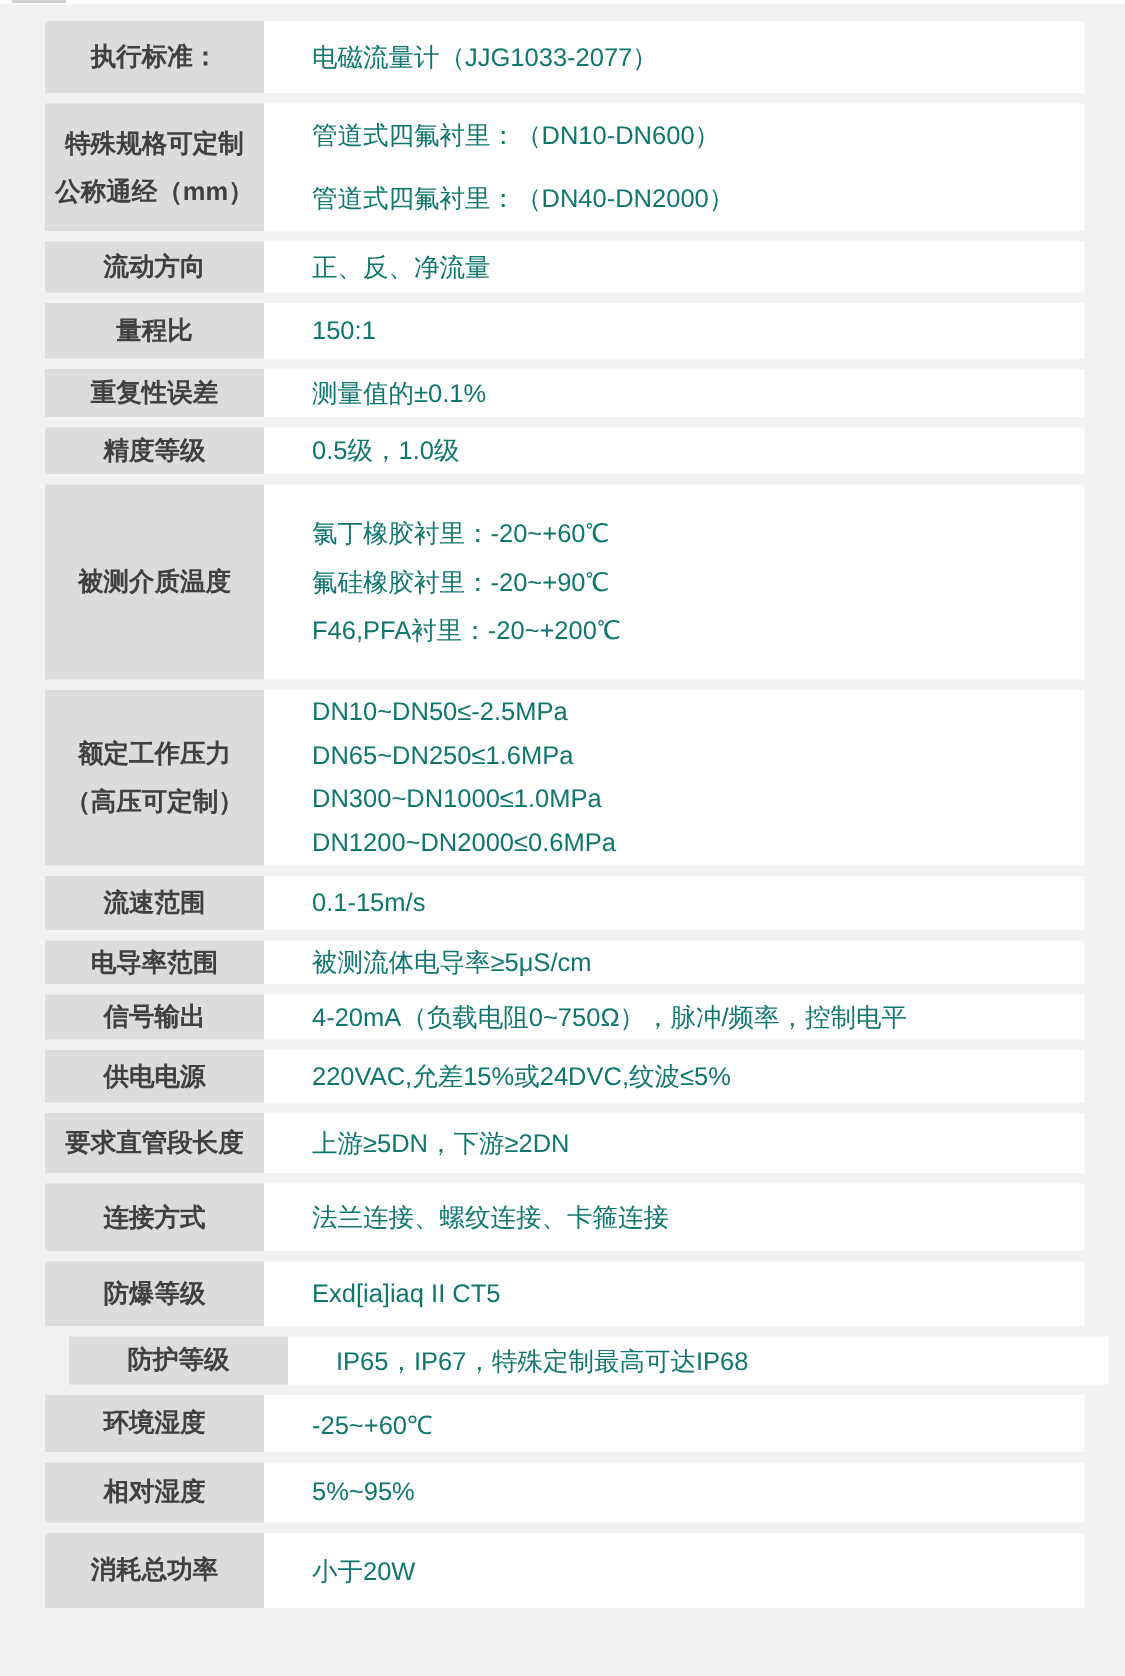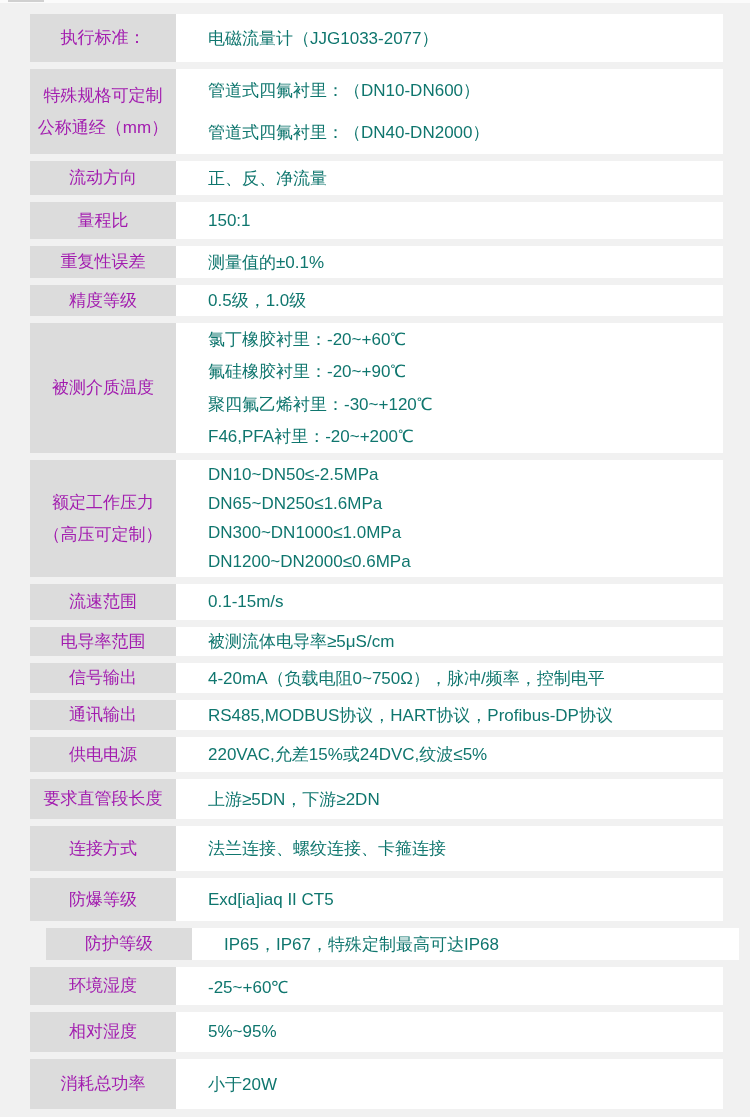--- a/index.html
+++ b/index.html
@@ -49,22 +49,22 @@
   .label-cell {
     width: 146px;
     flex: 0 0 146px;
     background: #dcdcdc;
     display: flex;
     flex-direction: column;
     justify-content: center;
     align-items: center;
     text-align: center;
     font-size: 17px;
-    font-weight: 400;
-    color: #a21caf;
+    font-weight: 700;
+    color: #404040;
   }
   .label-line {
     line-height: 32px;
     white-space: nowrap;
   }
   .value-cell {
     flex: 1 1 auto;
     background: #ffffff;
     display: flex;
     flex-direction: column;
@@ -145,21 +145,20 @@
         </div>
   </div>
 
   <div class="row" style="height: 130px;">
     <div class="label-cell">
           <div class="label-line">被测介质温度</div>
         </div>
     <div class="value-cell">
           <div class="value-line" style="height: 32.5px;">氯丁橡胶衬里：-20~+60℃</div>
           <div class="value-line" style="height: 32.5px;">氟硅橡胶衬里：-20~+90℃</div>
-          <div class="value-line" style="height: 32.5px;">聚四氟乙烯衬里：-30~+120℃</div>
           <div class="value-line" style="height: 32.5px;">F46,PFA衬里：-20~+200℃</div>
         </div>
   </div>
 
   <div class="row" style="height: 117px;">
     <div class="label-cell">
           <div class="label-line">额定工作压力</div>
           <div class="label-line">（高压可定制）</div>
         </div>
     <div class="value-cell">
@@ -190,28 +189,20 @@
 
   <div class="row" style="height: 30px;">
     <div class="label-cell">
           <div class="label-line">信号输出</div>
         </div>
     <div class="value-cell">
           <div class="value-line" style="height: 30px;">4-20mA（负载电阻0~750Ω），脉冲/频率，控制电平</div>
         </div>
   </div>
 
-  <div class="row" style="height: 30px;">
-    <div class="label-cell">
-          <div class="label-line">通讯输出</div>
-        </div>
-    <div class="value-cell">
-          <div class="value-line" style="height: 30px;">RS485,MODBUS协议，HART协议，Profibus-DP协议</div>
-        </div>
-  </div>
 
   <div class="row" style="height: 35px;">
     <div class="label-cell">
           <div class="label-line">供电电源</div>
         </div>
     <div class="value-cell">
           <div class="value-line" style="height: 35px;">220VAC,允差15%或24DVC,纹波≤5%</div>
         </div>
   </div>
 

